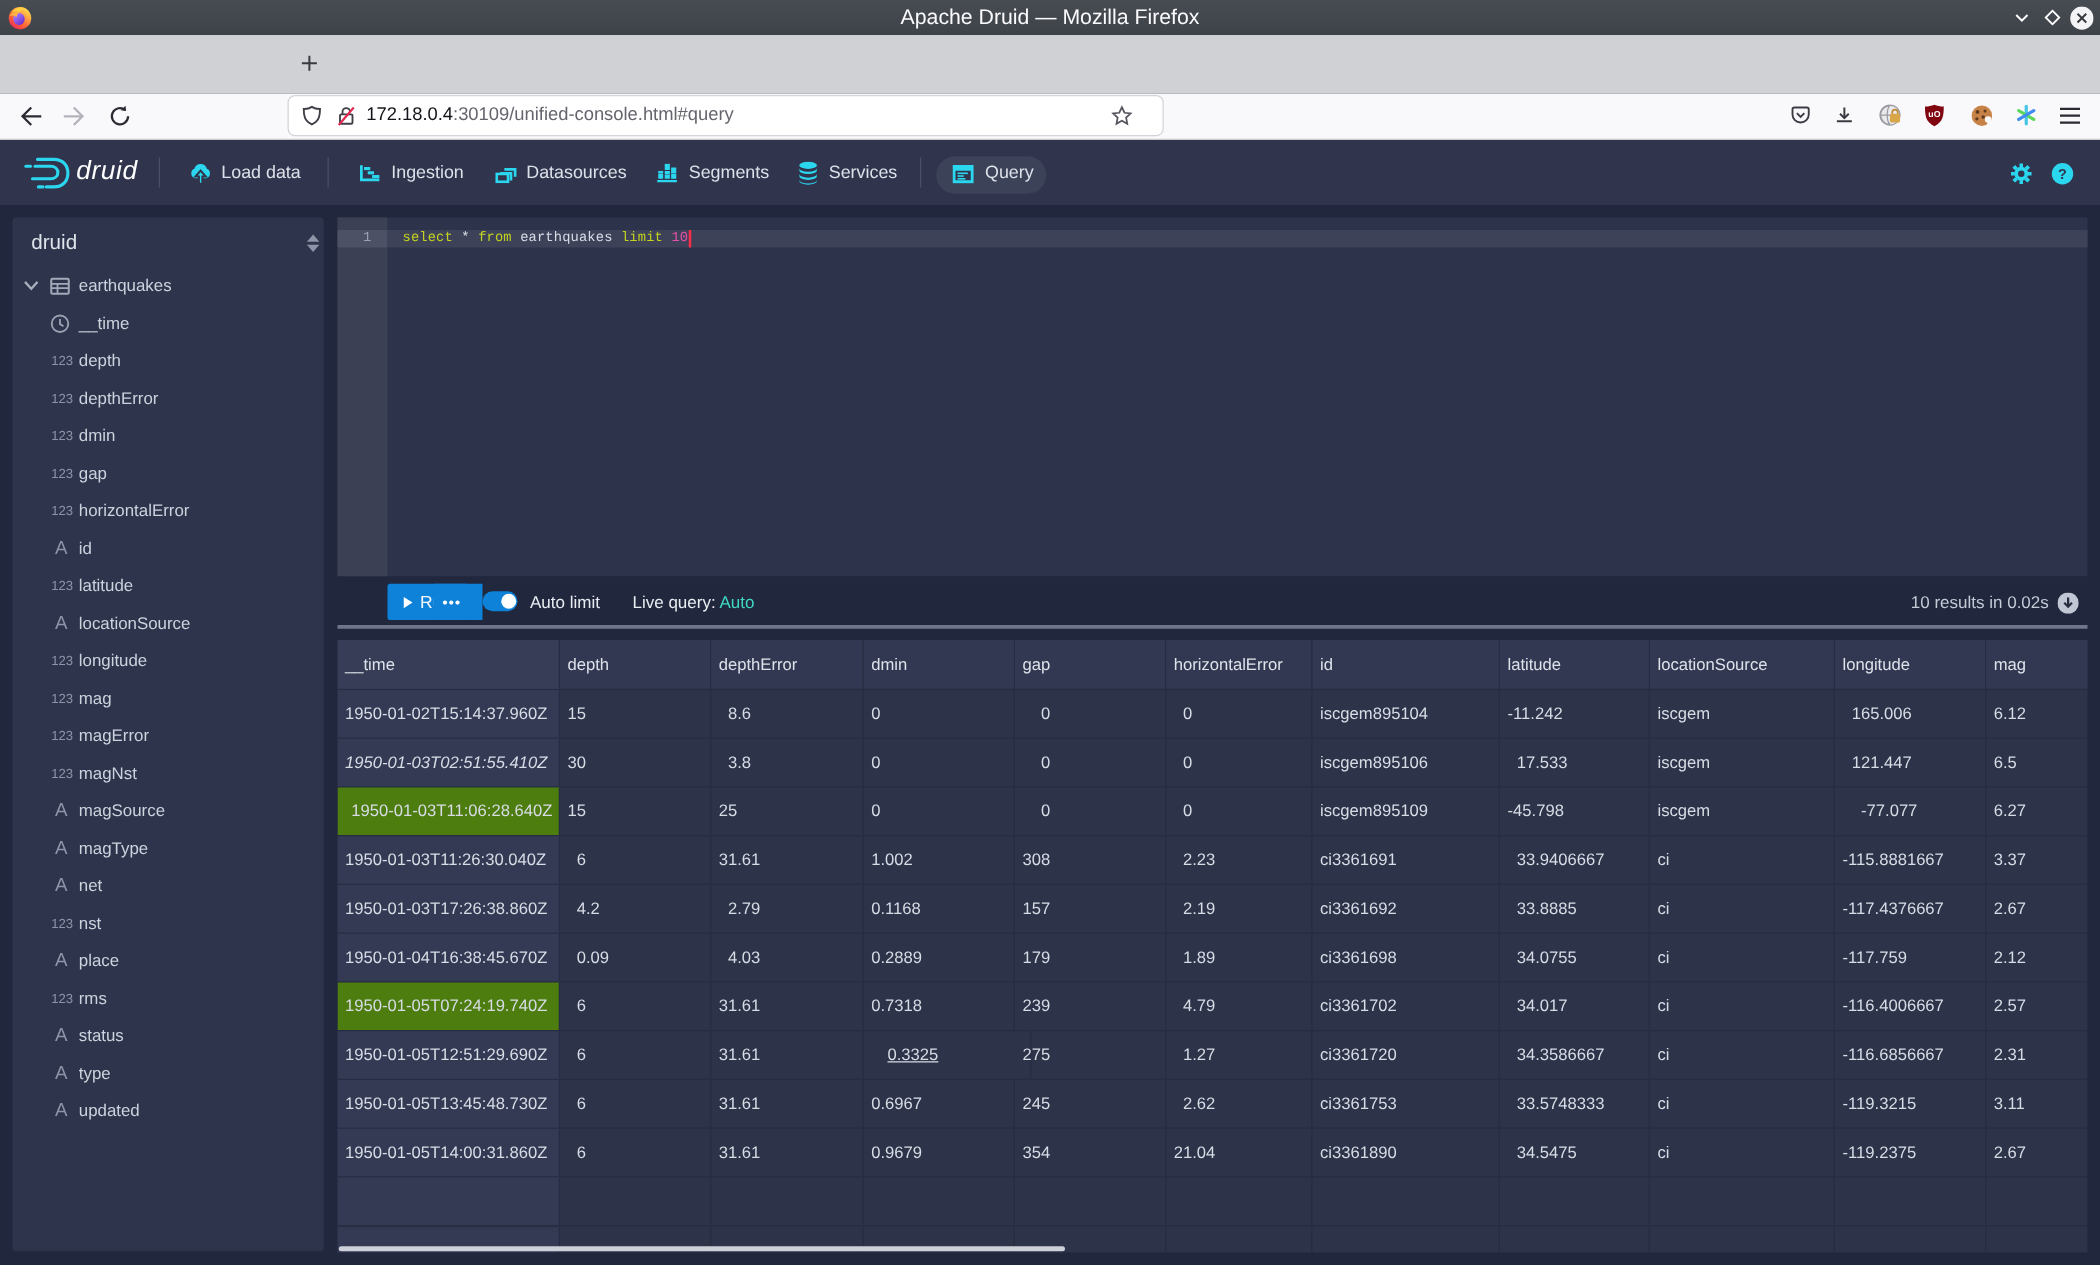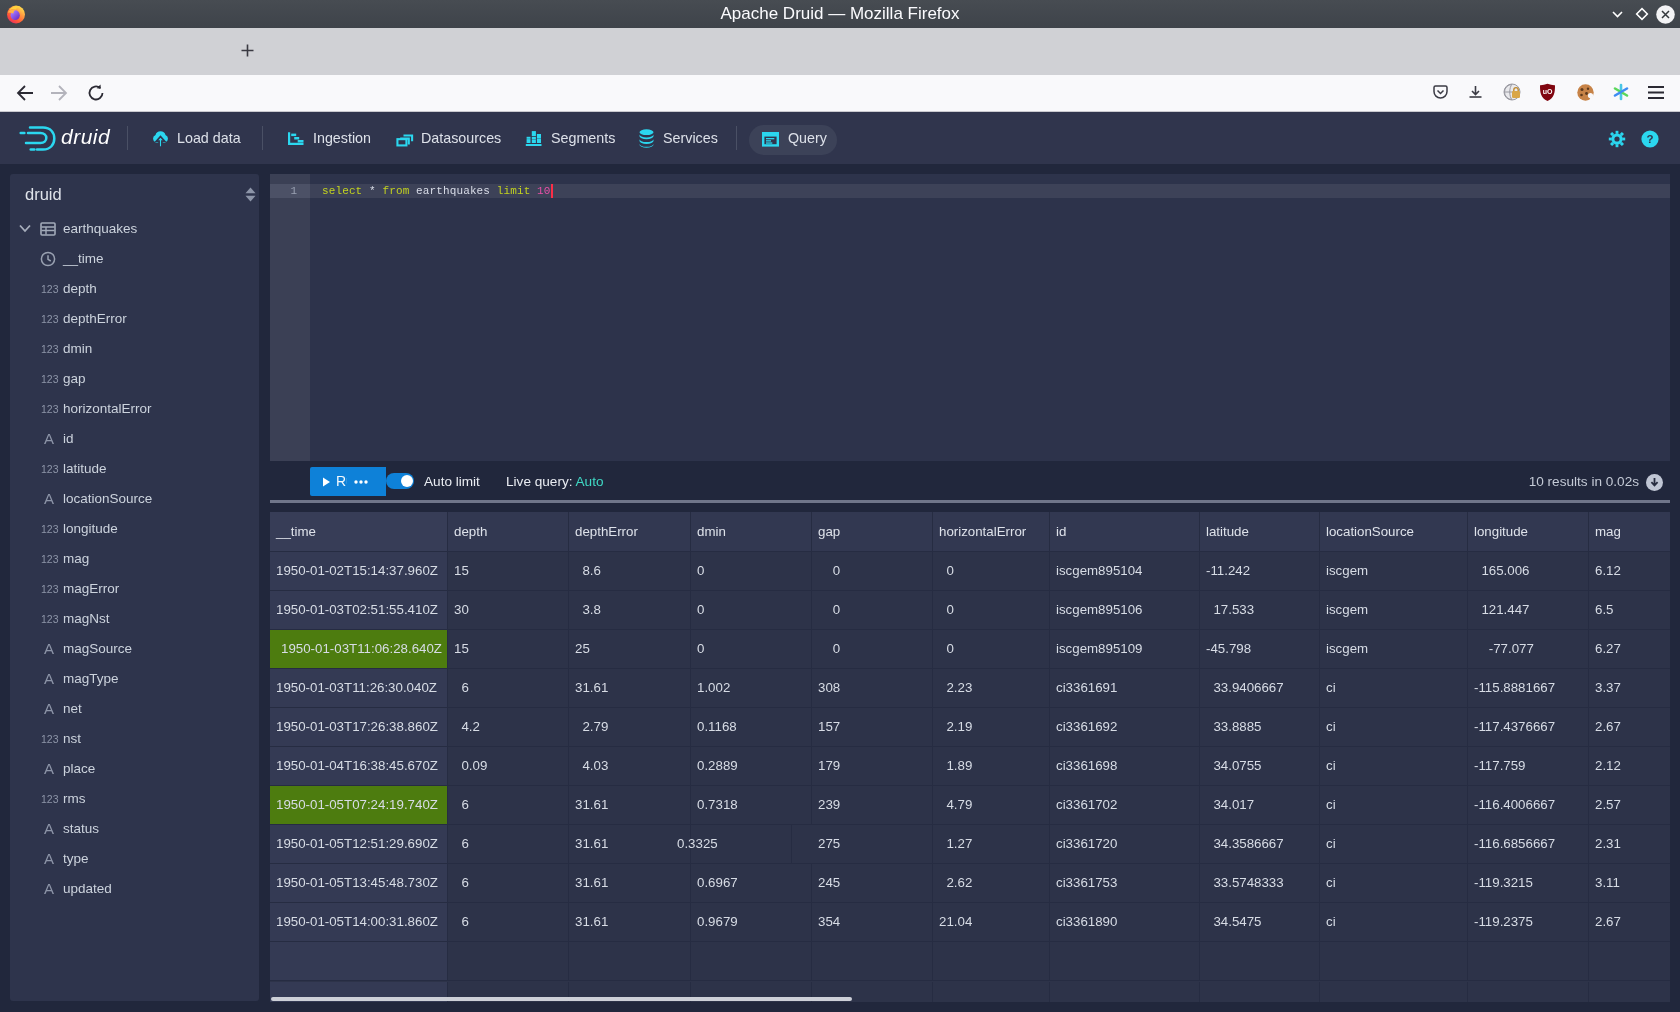--- a/index.html
+++ b/index.html
@@ -116,20 +116,36 @@
 <svg class="abs" style="left:14px;top:9px;" width="20" height="18" viewBox="0 0 20 18">
         <path d="M11 2 L4 9 L11 16 M4.5 9 H19" stroke="#2b2a33" stroke-width="1.8" fill="none"></path>
       </svg>
 <svg class="abs" style="left:50px;top:9px;" width="20" height="18" viewBox="0 0 20 18">
         <path d="M9 2 L16 9 L9 16 M1 9 H15.5" stroke="#b3b3bb" stroke-width="1.8" fill="none"></path>
       </svg>
 <svg class="abs" style="left:87px;top:9px;" width="18" height="18" viewBox="0 0 18 18">
         <path d="M15.5 9 A6.5 6.5 0 1 1 13.2 4" stroke="#2b2a33" stroke-width="1.8" fill="none"></path>
         <path d="M13.5 0.5 L13.8 4.8 L9.6 4.2 Z" fill="#2b2a33"></path>
       </svg>
+<div id="urlbar" class="abs">
+<svg class="abs" style="left:10px;top:7px;" width="17" height="17" viewBox="0 0 17 17">
+          <path d="M8.5 1.5 C10.5 2.8 12.8 3.3 15 3.2 C15 8.5 14.5 12.8 8.5 15.5 C2.5 12.8 2 8.5 2 3.2 C4.2 3.3 6.5 2.8 8.5 1.5 Z" stroke="#3f3f47" stroke-width="1.5" fill="none"></path>
+        </svg>
+<svg class="abs" style="left:37px;top:7px;" width="18" height="18" viewBox="0 0 18 18">
+          <g stroke="#3f3f47" stroke-width="1.5" fill="none">
+<rect x="4" y="7.5" width="10" height="7.5" rx="1"></rect>
+<path d="M6 7.5 V5.5 a3 3 0 0 1 6 0"></path>
+          </g>
+<path d="M3 16 L15 2" stroke="#e22850" stroke-width="1.7"></path>
+        </svg>
+<div id="urltext" class="abs"><b>172.18.0.4</b>:30109/unified-console.html#query</div>
+<svg class="abs" style="left:658px;top:7px;" width="17" height="17" viewBox="0 0 17 17">
+          <path d="M8.5 1.8 L10.6 6.2 L15.5 6.8 L11.9 10.1 L12.8 15 L8.5 12.6 L4.2 15 L5.1 10.1 L1.5 6.8 L6.4 6.2 Z" stroke="#55555e" stroke-width="1.4" fill="none"></path>
+        </svg>
+</div>
 <svg class="abs" style="left:1432px;top:9px;" width="17" height="17" viewBox="0 0 17 17">
         <path d="M2 3.5 a1.5 1.5 0 0 1 1.5-1.5 h10 a1.5 1.5 0 0 1 1.5 1.5 v4 a6.5 6.5 0 0 1 -13 0 Z" stroke="#3b3b44" stroke-width="1.5" fill="none"></path>
         <path d="M5.5 6.5 L8.5 9.5 L11.5 6.5" stroke="#3b3b44" stroke-width="1.5" fill="none"></path>
       </svg>
 <svg class="abs" style="left:1467px;top:9px;" width="17" height="17" viewBox="0 0 17 17">
         <path d="M8.5 2 V10 M5 7 L8.5 10.5 L12 7" stroke="#3b3b44" stroke-width="1.6" fill="none"></path>
         <path d="M2.5 13 H14.5" stroke="#3b3b44" stroke-width="1.6"></path>
       </svg>
 <svg class="abs" style="left:1503px;top:8px;" width="19" height="19" viewBox="0 0 19 19">
         <circle cx="9" cy="9" r="8" fill="#e9e9ec" stroke="#9a9aa2"></circle>
@@ -365,21 +381,21 @@
 <div class="cell" style="left:421px;width:121px;">0</div>
 <div class="cell" style="left:542px;width:121px;"><span class="fs">00</span>0</div>
 <div class="cell" style="left:663px;width:117px;"><span class="fs">0</span>0</div>
 <div class="cell" style="left:780px;width:150px;">iscgem895104</div>
 <div class="cell" style="left:930px;width:120px;">-11.242</div>
 <div class="cell" style="left:1050px;width:148px;">iscgem</div>
 <div class="cell" style="left:1198px;width:121px;"><span class="fs">0</span>165.006</div>
 <div class="cell" style="left:1319px;width:91px;">6.12</div>
 </div>
 <div class="trow abs" style="top:79px">
-<div class="cell" style="left:0px;width:178px;background:#343a54;">1950-01-03T02:51:55.410Z</div>
+<div class="cell" style="left:0px;width:178px;background:#343a54;font-style:italic;">1950-01-03T02:51:55.410Z</div>
 <div class="cell" style="left:178px;width:121px;">30</div>
 <div class="cell" style="left:299px;width:122px;"><span class="fs">0</span>3.8</div>
 <div class="cell" style="left:421px;width:121px;">0</div>
 <div class="cell" style="left:542px;width:121px;"><span class="fs">00</span>0</div>
 <div class="cell" style="left:663px;width:117px;"><span class="fs">0</span>0</div>
 <div class="cell" style="left:780px;width:150px;">iscgem895106</div>
 <div class="cell" style="left:930px;width:120px;"><span class="fs">0</span>17.533</div>
 <div class="cell" style="left:1050px;width:148px;">iscgem</div>
 <div class="cell" style="left:1198px;width:121px;"><span class="fs">0</span>121.447</div>
 <div class="cell" style="left:1319px;width:91px;">6.5</div>
@@ -446,21 +462,21 @@
 <div class="cell" style="left:780px;width:150px;">ci3361702</div>
 <div class="cell" style="left:930px;width:120px;"><span class="fs">0</span>34.017</div>
 <div class="cell" style="left:1050px;width:148px;">ci</div>
 <div class="cell" style="left:1198px;width:121px;">-116.4006667</div>
 <div class="cell" style="left:1319px;width:91px;">2.57</div>
 </div>
 <div class="trow abs" style="top:313px">
 <div class="cell" style="left:0px;width:178px;background:#343a54;">1950-01-05T12:51:29.690Z</div>
 <div class="cell" style="left:178px;width:121px;"><span class="fs">0</span>6</div>
 <div class="cell" style="left:299px;width:122px;">31.61</div>
-<div class="cell" style="left:401px;width:121px;">0.3325</div>
+<div class="cell" style="left:434px;width:121px;text-decoration:underline;">0.3325</div>
 <div class="cell" style="left:542px;width:121px;">275</div>
 <div class="cell" style="left:663px;width:117px;"><span class="fs">0</span>1.27</div>
 <div class="cell" style="left:780px;width:150px;">ci3361720</div>
 <div class="cell" style="left:930px;width:120px;"><span class="fs">0</span>34.3586667</div>
 <div class="cell" style="left:1050px;width:148px;">ci</div>
 <div class="cell" style="left:1198px;width:121px;">-116.6856667</div>
 <div class="cell" style="left:1319px;width:91px;">2.31</div>
 </div>
 <div class="trow abs" style="top:352px">
 <div class="cell" style="left:0px;width:178px;background:#343a54;">1950-01-05T13:45:48.730Z</div>

